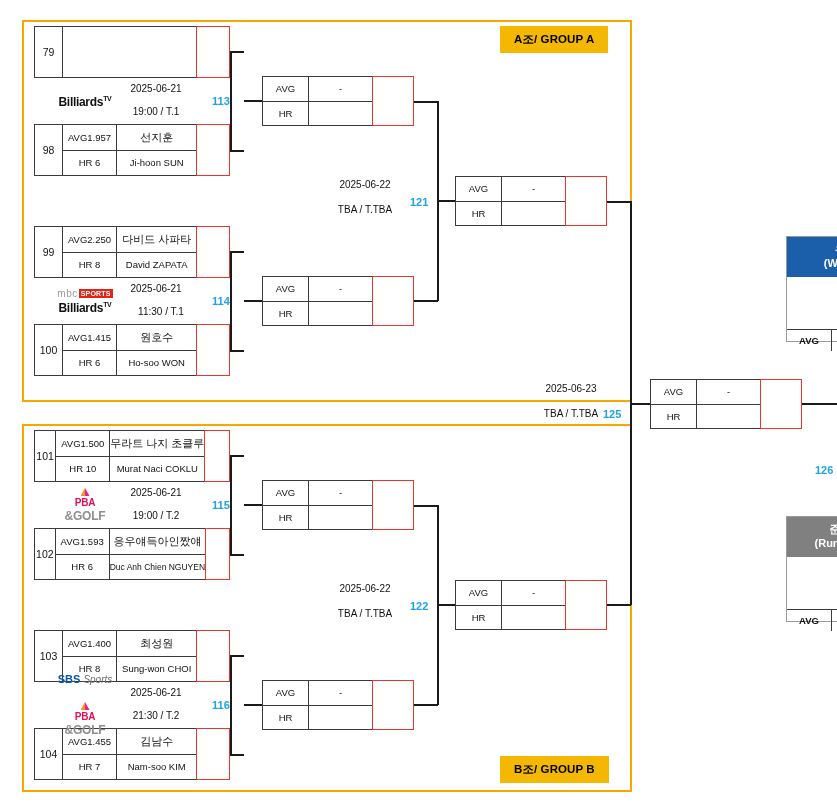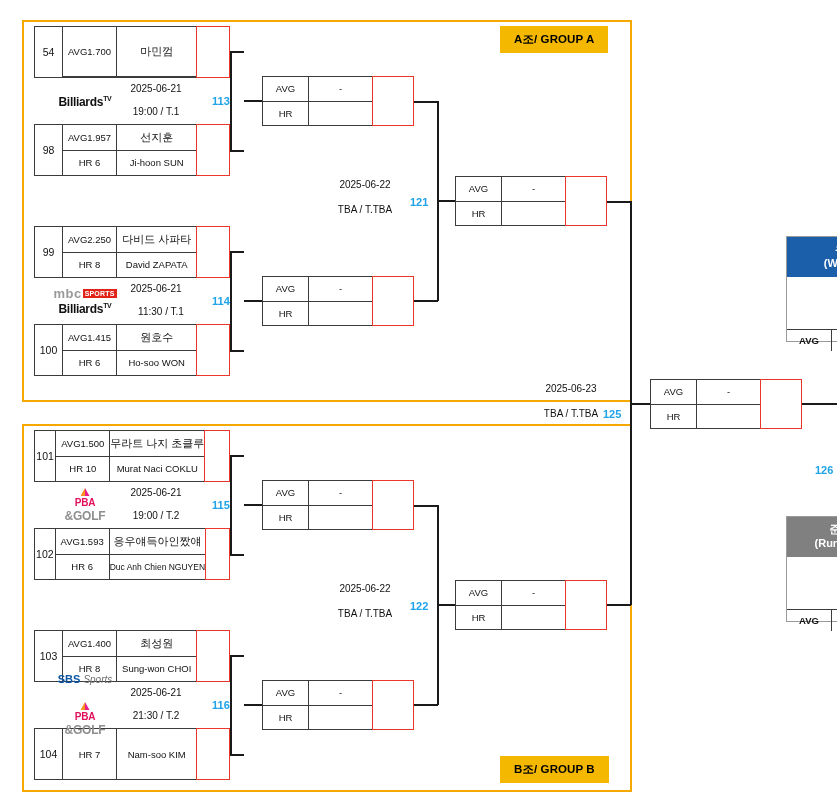--- a/index.html
+++ b/index.html
@@ -107,21 +107,21 @@
 
   
   .logo { position: absolute; display: flex; flex-direction: column;
           align-items: center; justify-content: center; line-height: 1; }
   .lg-billiards {
     font-size: 12px; font-weight: bold; color: #111;
     font-family: "Liberation Sans", sans-serif; letter-spacing: -.3px;
   }
   .lg-billiards sup { font-size: 7px; vertical-align: super; }
   .lg-mbc { display: flex; align-items: center; gap: 1px; margin-bottom: 2px; }
-  .lg-mbc .m1 { font-size: 13px; font-weight: bold; color: #9a9a9a;
+  .lg-mbc .m1 { font-size: 10px; font-weight: normal; color: #9a9a9a;
                 letter-spacing: .5px; }
   .lg-mbc .m2 { font-size: 7px; font-weight: bold; color: #fff;
                 background: #e2231a; padding: 1px 2px; letter-spacing: .2px; }
   .lg-sbs { font-size: 11px; font-weight: bold; color: #0b55a4;
             margin-bottom: 2px; }
   .lg-sbs i { color: #6d6e71; font-style: italic; font-weight: normal;
               font-size: 10px; }
   .lg-pba { display: flex; align-items: center; gap: 2px; flex-direction: column; }
   .lg-pba .tri { width: 9px; height: 8px;
                  background: linear-gradient(90deg,#f7941e 50%,#ec1c8e 50%);
@@ -159,26 +159,22 @@
 
 <div id="stage">
 
   <div class="group-frame" style="left:22px; top:20px; width:610px; height:382px;"></div>
   <div class="group-badge" style="left:500px; top:26px;">A조/ GROUP A</div>
 
   <div class="group-frame" style="left:22px; top:424px; width:610px; height:368px;"></div>
   <div class="group-badge" style="left:500px; top:756px;">B조/ GROUP B</div>
 
   <div class="player" style="left:34px; top:26px; width:196px; height:52px;">
-    <div class="seed">54</div>
-    <div class="pstats">
-      <div class="prow top">
-        <div class="pnum">AVG1.700</div>
-        <div class="pname">마민껌</div>
-      </div>
+    <div class="seed">79</div>
+    <div class="pstats">
     </div>
     <div class="pscore"></div>
   </div>
 
   <div class="player" style="left:34px; top:124px; width:196px; height:52px;">
     <div class="seed">98</div>
     <div class="pstats">
       <div class="prow top">
         <div class="pnum">AVG1.957</div>
         <div class="pname">선지훈</div>
@@ -262,20 +258,24 @@
         <div class="pnum">HR 8</div>
         <div class="pname en">Sung-won CHOI</div>
       </div>
     </div>
     <div class="pscore"></div>
   </div>
 
   <div class="player" style="left:34px; top:728px; width:196px; height:52px;">
     <div class="seed">104</div>
     <div class="pstats">
+      <div class="prow top">
+        <div class="pnum">AVG1.455</div>
+        <div class="pname">김남수</div>
+      </div>
       <div class="prow">
         <div class="pnum">HR 7</div>
         <div class="pname en">Nam-soo KIM</div>
       </div>
     </div>
     <div class="pscore"></div>
   </div>
 
   <div class="meta" style="left:34px; top:80px; width:196px; height:42px;">
     <div class="mdate" style="left:62px; top:3px; width:120px;">2025-06-21</div>

